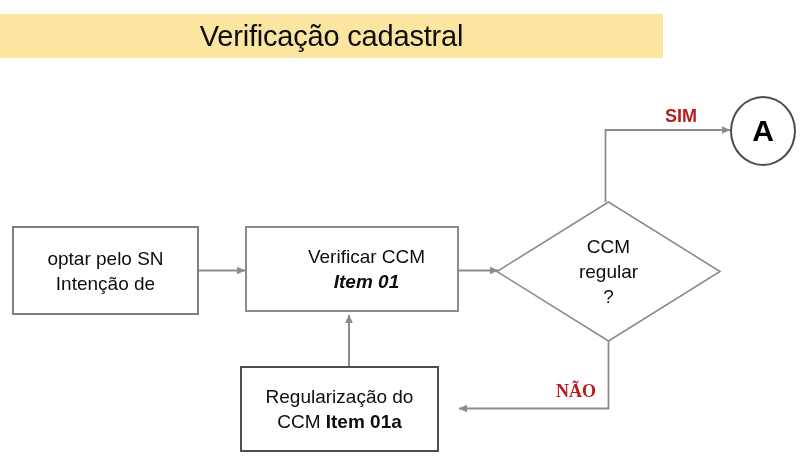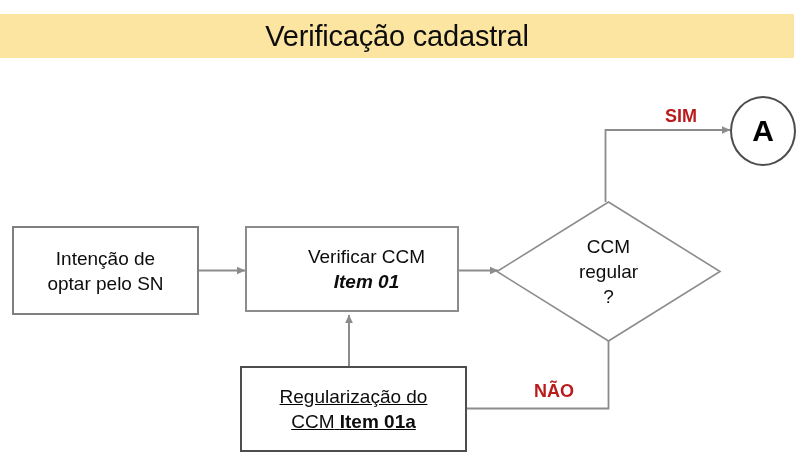--- a/index.html
+++ b/index.html
@@ -21,21 +21,21 @@
     left: 0; top: 0;
     width: 806px;
     height: 457px;
   }
 
   
   .title-banner {
     position: absolute;
     left: 0px;
     top: 14px;
-    width: 794px;
+    width: 663px;
     height: 44px;
     background: #fce5a0;
     display: flex;
     align-items: center;
     justify-content: center;
   }
   .title-text {
     font-size: 29px;
     line-height: 1;
     letter-spacing: -0.2px;
@@ -77,23 +77,22 @@
     left: 12px;  top: 226px;
     width: 187px; height: 89px;
     border-color: #7f7f7f;
   }
   #box-verificar {
     left: 245px; top: 226px;
     width: 214px; height: 86px; padding-left: 29px;
   }
   #box-regularizacao {
     left: 240px; top: 366px;
-    width: 227px; height: 86px;
+    width: 199px; height: 86px;
     border-color: #4d4d4d;
-    text-decoration: underline;
   }
 
   
   #decision-ccm {
     position: absolute;
     left: 497px; top: 202px;
     width: 223px; height: 139px;
   }
   #decision-ccm .diamond-label {
     position: absolute;
@@ -135,21 +134,21 @@
   
   .branch-label {
     position: absolute;
     font-size: 18px;
     font-weight: bold;
     line-height: 1;
     color: #b91c1c;
     white-space: nowrap;
   }
   #label-sim { left: 665px; top: 107px; }
-  #label-nao { left: 534px; top: 382px; }
+  #label-nao { left: 556px; top: 382px; font-family: Liberation Serif, serif; }
 </style>
 </head>
 <body>
 
 <div id="canvas">
 
   <div class="title-banner">
     <div class="title-text">Verificação cadastral</div>
   </div>
 
@@ -170,22 +169,22 @@
     <line x1="459" y1="270.5" x2="498" y2="270.5" stroke="#8c8c8c" stroke-width="2" marker-end="url(#arrowGray)"></line>
 
     <polyline points="605.5,202 605.5,130 730,130" fill="none" stroke="#8c8c8c" stroke-width="1.8" marker-end="url(#arrowGray)"></polyline>
 
     <polyline points="608.5,341 608.5,408.5 459,408.5" fill="none" stroke="#8c8c8c" stroke-width="1.8" marker-end="url(#arrowGray)"></polyline>
 
     <line x1="349" y1="366" x2="349" y2="315" stroke="#8c8c8c" stroke-width="2" marker-end="url(#arrowGrayUp)"></line>
   </svg>
 
   <div class="node-box" id="box-intencao">
+    <div class="line">optar pelo SN</div>
     <div class="line">Intenção de</div>
-    <div class="line">optar pelo SN</div>
   </div>
 
   <div class="node-box" id="box-verificar">
     <div class="line">Verificar CCM</div>
     <div class="line bold">Item 01</div>
   </div>
 
   <div class="node-box" id="box-regularizacao">
     <div class="line">Regularização do</div>
     <div class="line">

